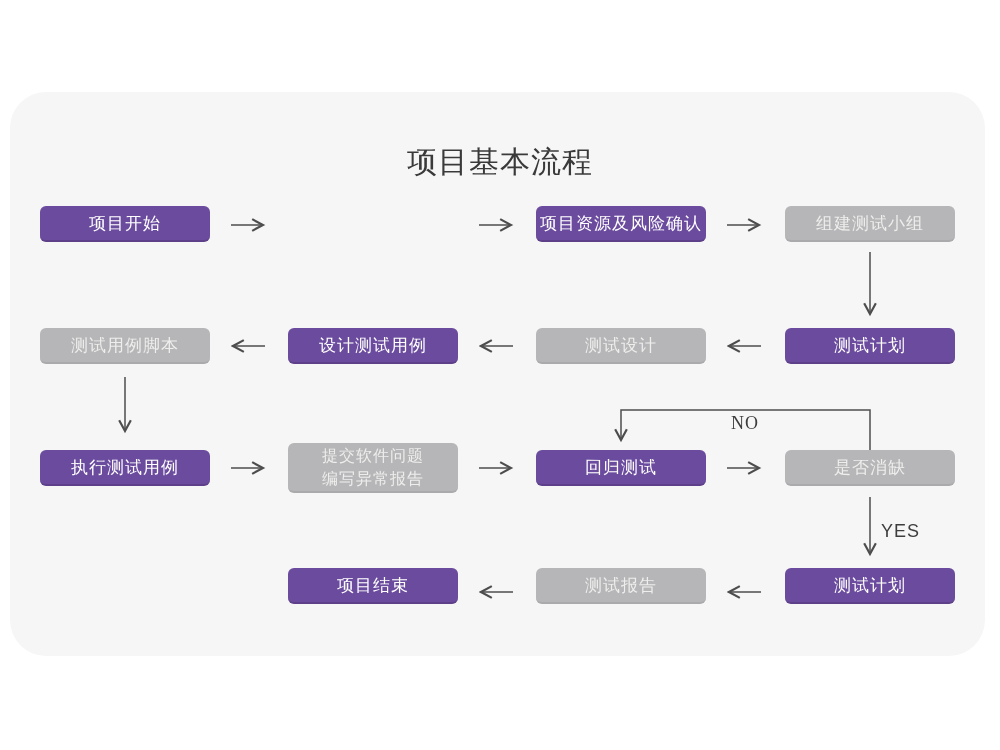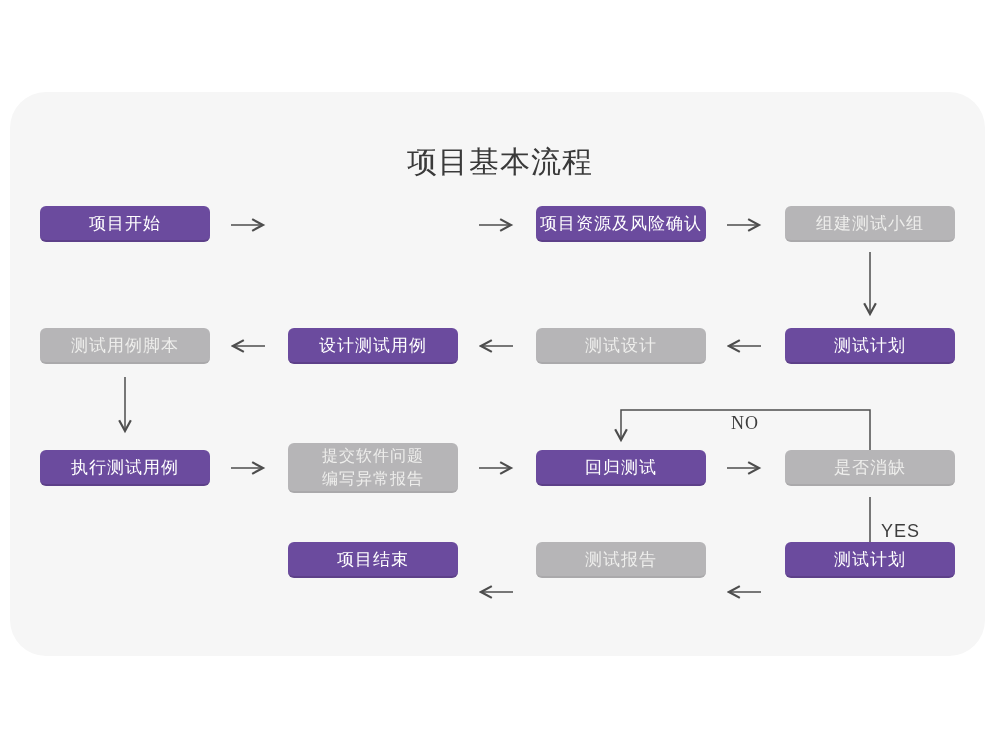--- a/index.html
+++ b/index.html
@@ -30,21 +30,21 @@
   }
   .node.purple{
     background:var(--purple,#6b4b9e);color:#ffffff;
     border-bottom:2px solid var(--purple_dark,#5d4089);
   }
   .node.gray{
     background:var(--gray,#b6b5b7);color:var(--gray_text,#eeeeec);
     border-bottom:2px solid var(--gray_dark,#aaa9ab);
   }
   .c0{left:40px}.c1{left:288px}.c2{left:536px}.c3{left:785px}
-  .r0{top:206px}.r1{top:328px}.r2{top:450px}.r3{top:542px}
+  .r0{top:206px}.r1{top:328px}.r2{top:450px}.r3{top:568px}
   .tall{top:443px;height:50px;font-size:16px;line-height:1.45;white-space:pre-line;}
   .edge-label{
     position:absolute;color:#3d3d3d;font-size:18px;letter-spacing:1px;
   }
   .no-label{left:715px;top:413px;width:60px;text-align:center;font-family:Liberation Serif, serif;}
   .yes-label{left:881px;top:521px;}
 </style>
 </head>
 <body>
 

